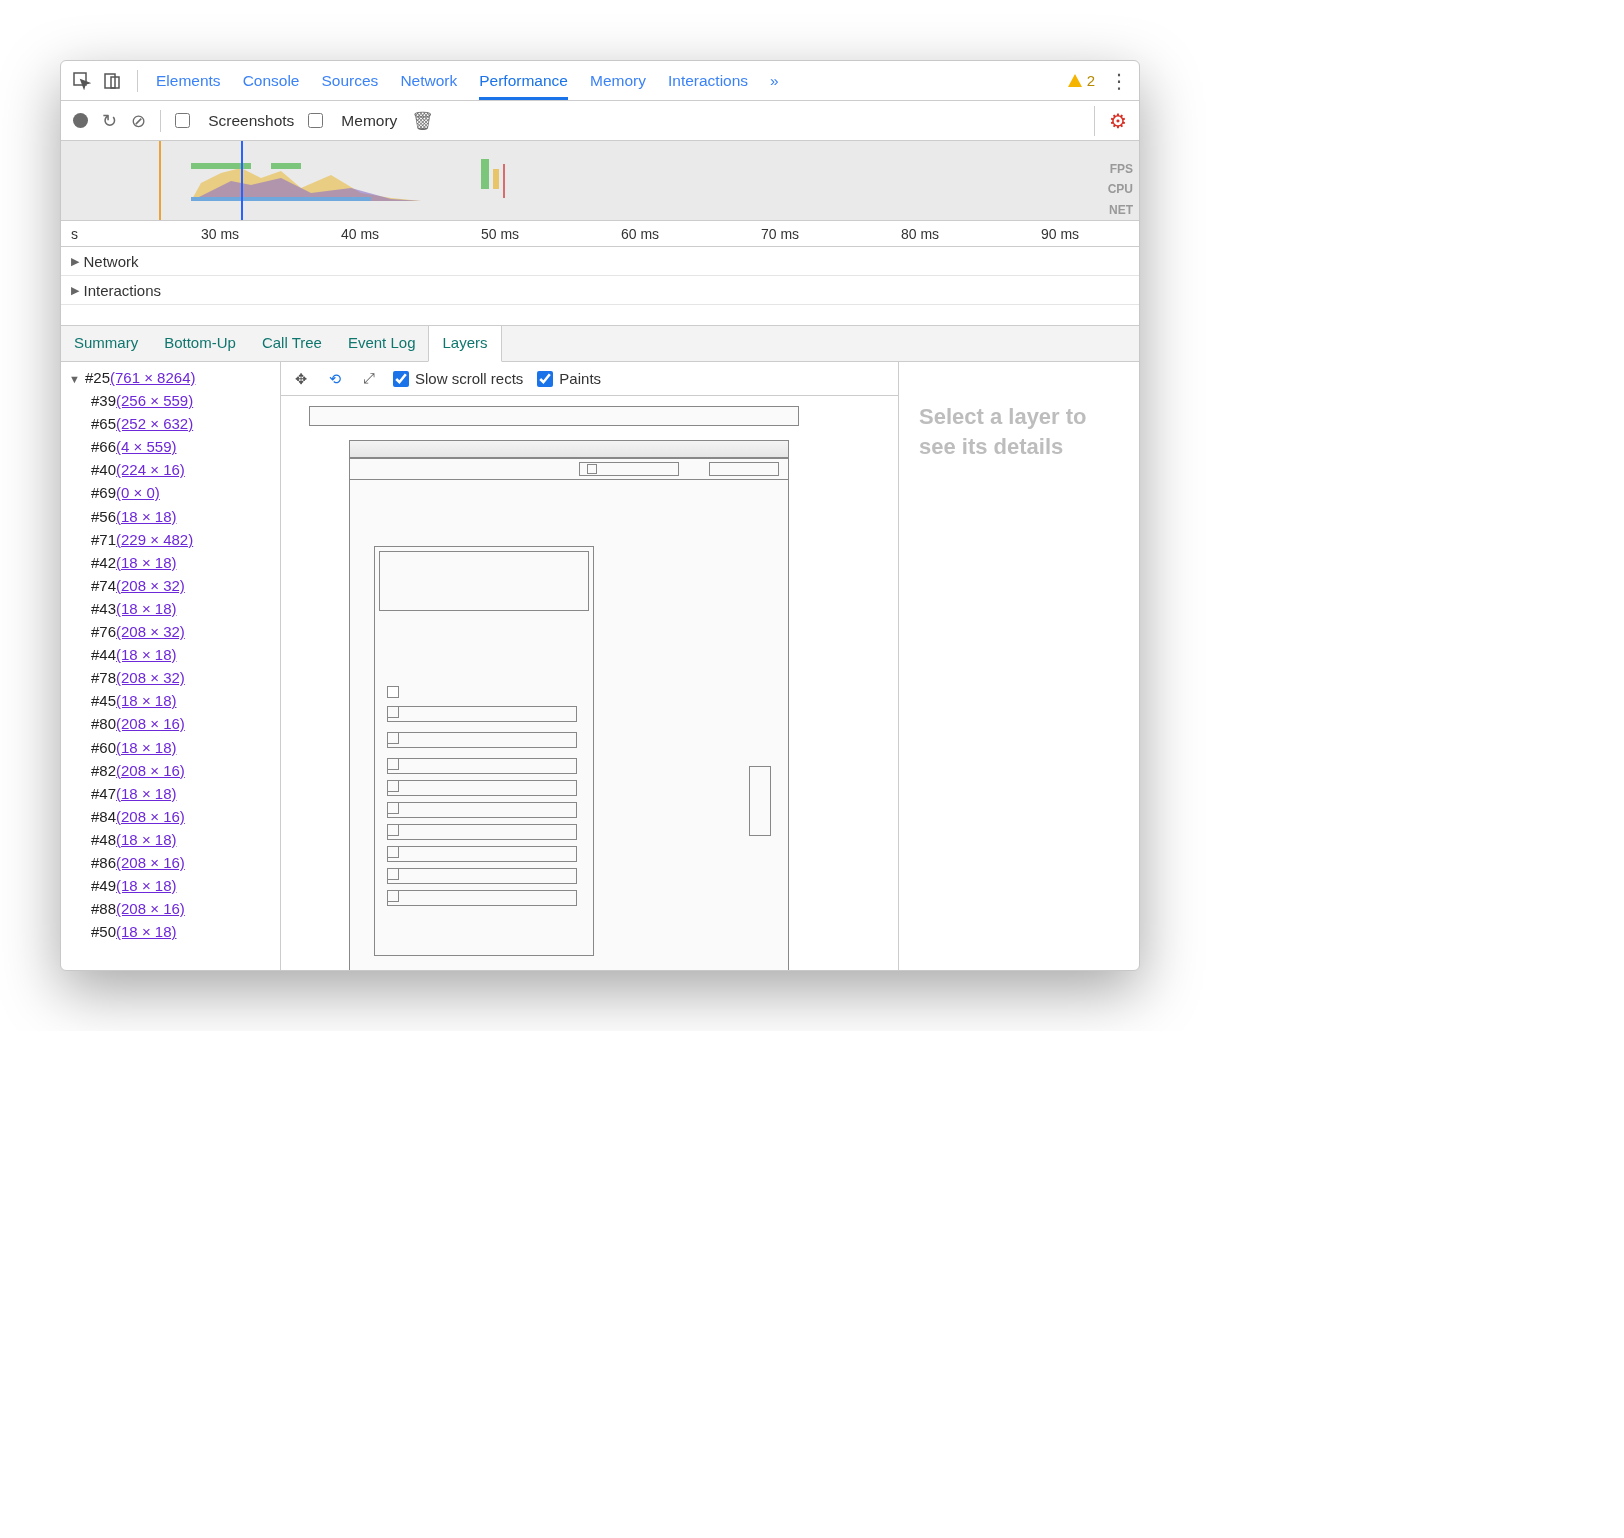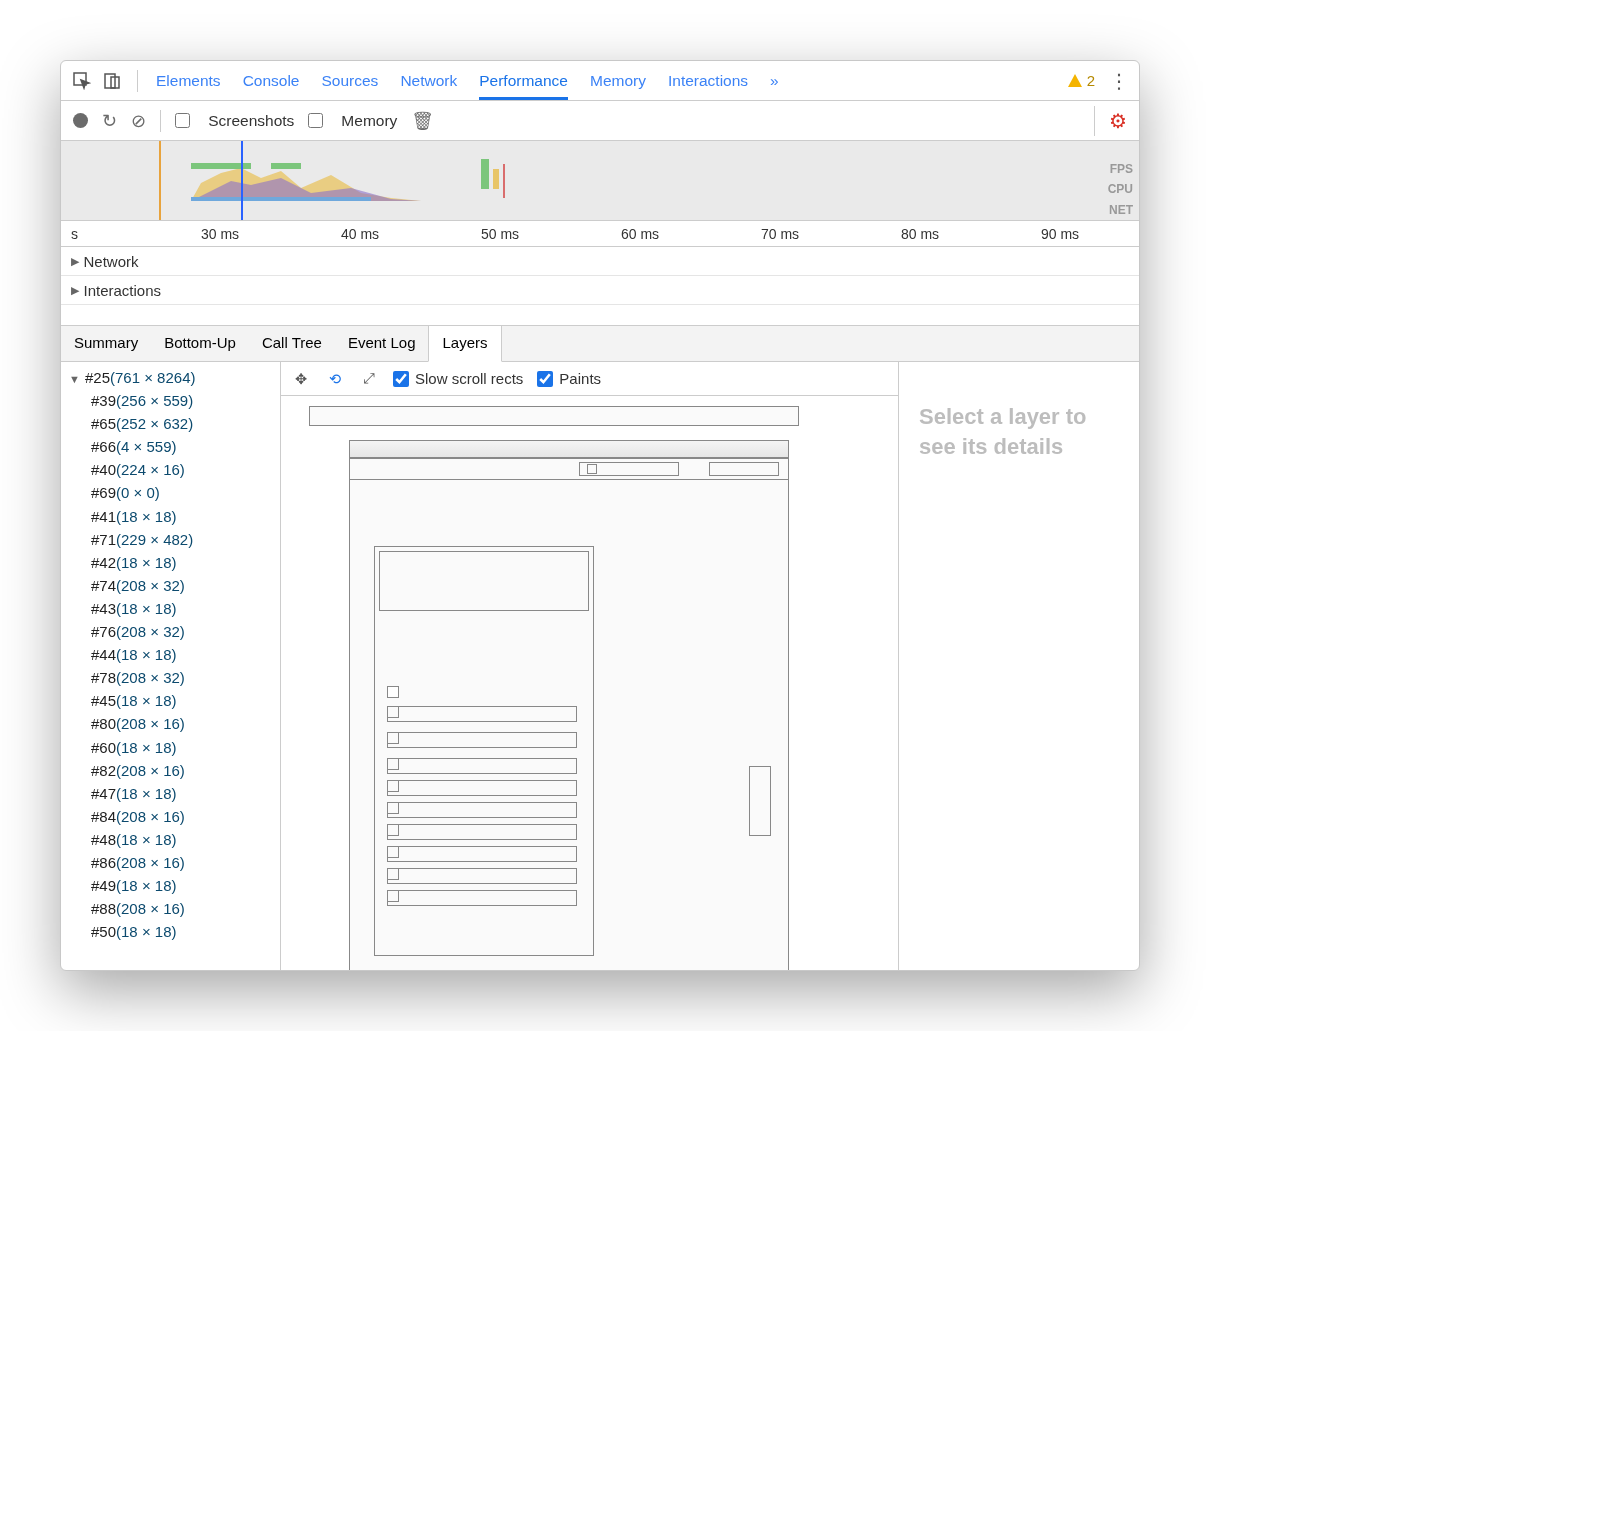--- a/index.html
+++ b/index.html
@@ -34,28 +34,28 @@
 .ruler span { position:absolute; }
 .tracks { border-bottom: 1px solid #ccc; }
 .track { display: flex; align-items: center; height: 29px; border-bottom: 1px solid #e5e5e5; font-size: 15px; }
 .track-label { width: 120px; padding-left: 10px; display:flex; align-items:center; gap:4px; }
 .tri { font-size: 11px; color: #666; }
 .track-body { flex:1; position:relative; height:100%; }
 .net-pill { position:absolute; left:380px; top:4px; height:20px; background:#4caf50; color:#fff; font-size:13px; padding:0 6px; border-radius:1px; width: 280px; white-space:nowrap; overflow:hidden; display:flex; align-items:center; border:1px solid #3a8a3a;}
 .frame-pill { position:absolute; left:330px; top:2px; height:24px; width:450px; background:#c6e8c9; border:2px solid #2962ff; color:#333; display:flex; align-items:center; justify-content:center; font-size:14px; }
 .frame-time2 { position:absolute; right:44px; top:5px; font-size:14.5px; }
 .subtabs { display:flex; height: 36px; border-bottom:1px solid #ccc; background:#f3f3f3; align-items:stretch; }
-.subtab { padding: 8px 13px; font-size: 15px; color:#000000; cursor:pointer; }
+.subtab { padding: 8px 13px; font-size: 15px; color:#0f766e; cursor:pointer; }
 .subtab.active { background:#fff; border:1px solid #ccc; border-bottom:1px solid #fff; border-top:none; margin-bottom:-1px; }
 .layers-body { display:flex; height: 608px; }
 .tree { width: 220px; border-right:1px solid #ccc; overflow:hidden; padding: 4px 0 0 8px; font-size:15px; line-height:1.54; }
 .tree-row { white-space:nowrap; }
 .tree-row .tr { font-size:11px; color:#666; margin-right:2px; }
 .tree-row .id  { color:#222; }
-.tree-row .dim { color:#0c4a6e; }
+.tree-row .dim { color:#6d28d9;text-decoration:underline; }
 .canvas { flex:1; position:relative; background:#fff; border-right:1px solid #ccc; }
 .canvasbar { height:34px; display:flex; align-items:center; gap:14px; border-bottom:1px solid #ccc; padding:0 10px; }
 .cbico { width:20px; height:20px; display:flex; align-items:center; justify-content:center; color:#555; }
 .cbico.blue { color:#1a73e8; }
 .cbchk { display:flex; align-items:center; gap:6px; font-size:15px; }
 .cbchk input { accent-color:#1a73e8; width:16px; height:16px; }
 .preview { position:absolute; left:28px; top:44px; right:24px; bottom:0;}
 .wf { border:1px solid #888; background:#fafafa; position:absolute; }
 .details { width:240px; padding:40px 20px; font-size:22px; color:#bdbdbd; font-weight:600; line-height:1.35; }
 svg { display:block; }
@@ -177,21 +177,21 @@
   </div>
 
   <div class="layers-body">
     <div class="tree" id="layer-tree">
         <div class="tree-row" style="padding-left: 0px;"><span class="tr">▼ </span><span class="id">#25</span><span class="dim">(761 × 8264)</span></div>
         <div class="tree-row" style="padding-left: 22px;"><span class="id">#39</span><span class="dim">(256 × 559)</span></div>
         <div class="tree-row" style="padding-left: 22px;"><span class="id">#65</span><span class="dim">(252 × 632)</span></div>
         <div class="tree-row" style="padding-left: 22px;"><span class="id">#66</span><span class="dim">(4 × 559)</span></div>
         <div class="tree-row" style="padding-left: 22px;"><span class="id">#40</span><span class="dim">(224 × 16)</span></div>
         <div class="tree-row" style="padding-left: 22px;"><span class="id">#69</span><span class="dim">(0 × 0)</span></div>
-        <div class="tree-row" style="padding-left: 22px;"><span class="id">#41</span><span class="dim">(18 × 18)</span></div>
+        <div class="tree-row" style="padding-left: 22px;"><span class="id">#56</span><span class="dim">(18 × 18)</span></div>
         <div class="tree-row" style="padding-left: 22px;"><span class="id">#71</span><span class="dim">(229 × 482)</span></div>
         <div class="tree-row" style="padding-left: 22px;"><span class="id">#42</span><span class="dim">(18 × 18)</span></div>
         <div class="tree-row" style="padding-left: 22px;"><span class="id">#74</span><span class="dim">(208 × 32)</span></div>
         <div class="tree-row" style="padding-left: 22px;"><span class="id">#43</span><span class="dim">(18 × 18)</span></div>
         <div class="tree-row" style="padding-left: 22px;"><span class="id">#76</span><span class="dim">(208 × 32)</span></div>
         <div class="tree-row" style="padding-left: 22px;"><span class="id">#44</span><span class="dim">(18 × 18)</span></div>
         <div class="tree-row" style="padding-left: 22px;"><span class="id">#78</span><span class="dim">(208 × 32)</span></div>
         <div class="tree-row" style="padding-left: 22px;"><span class="id">#45</span><span class="dim">(18 × 18)</span></div>
         <div class="tree-row" style="padding-left: 22px;"><span class="id">#80</span><span class="dim">(208 × 16)</span></div>
         <div class="tree-row" style="padding-left: 22px;"><span class="id">#60</span><span class="dim">(18 × 18)</span></div>

